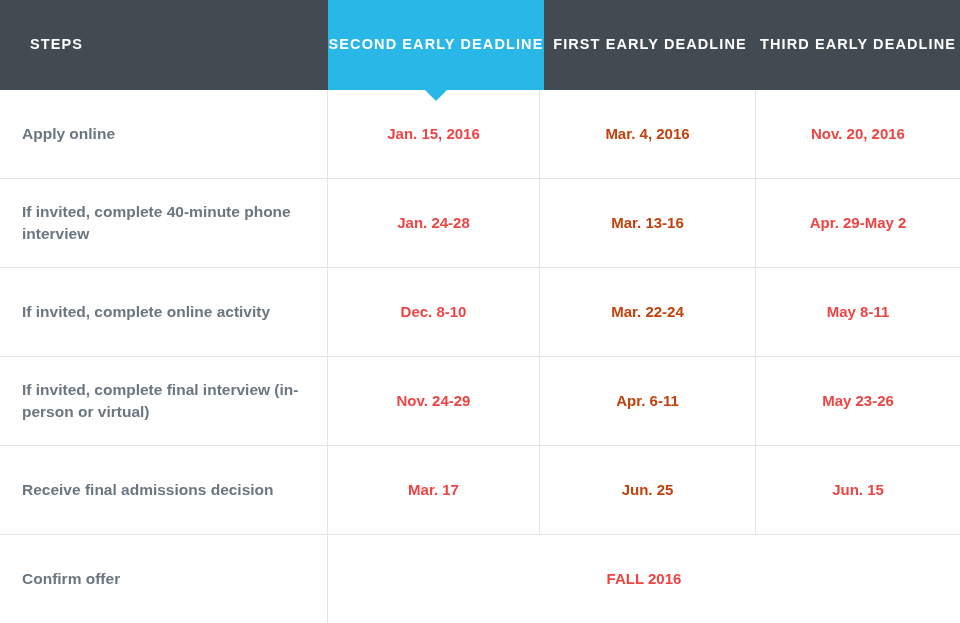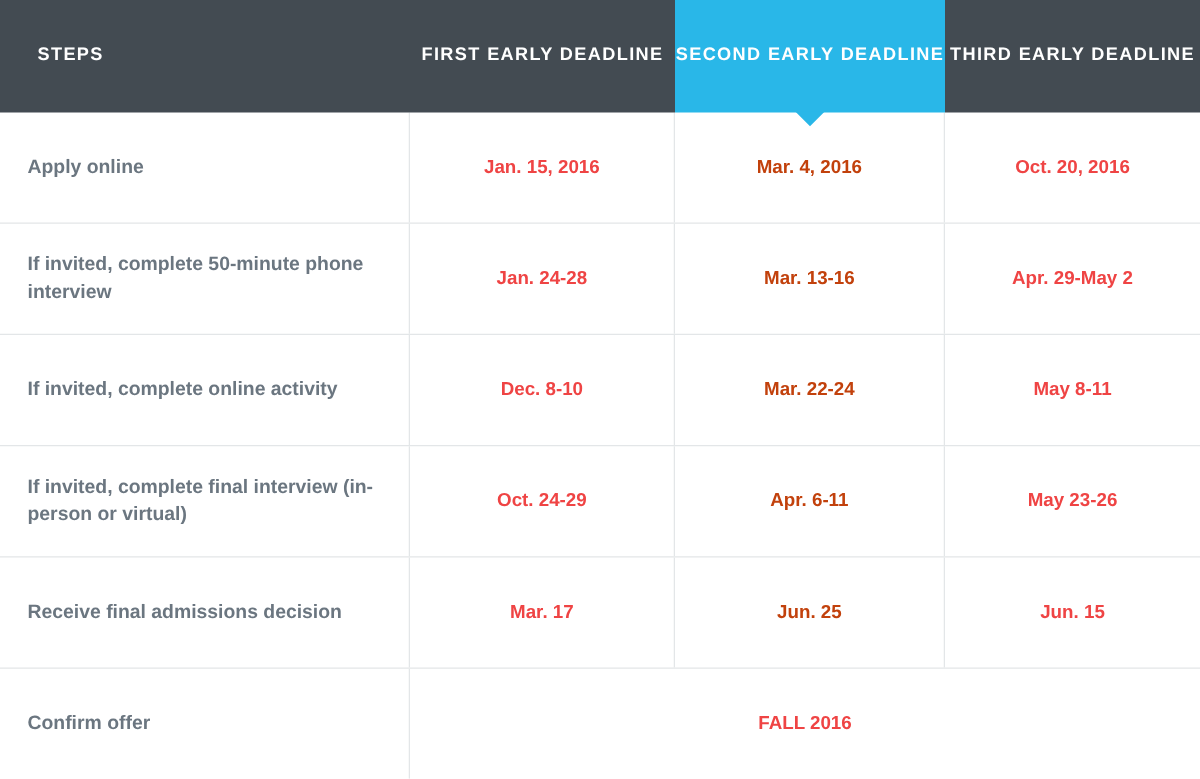--- a/index.html
+++ b/index.html
@@ -112,58 +112,58 @@
 </style>
 </head>
 <body>
 
 <div class="table">
 
   <div class="thead">
     <div class="th steps c1">
       <span>STEPS</span>
     </div>
-    <div class="th c2">
-      <span>FIRST EARLY DEADLINE</span>
-    </div>
     <div class="th highlight c3">
       <span>SECOND EARLY DEADLINE</span>
       <span class="arrow"></span>
+    </div>
+    <div class="th c2">
+      <span>FIRST EARLY DEADLINE</span>
     </div>
     <div class="th c4">
       <span>THIRD EARLY DEADLINE</span>
     </div>
   </div>
 
   <div class="tbody">
 
     <div class="tr">
       <div class="td step c1">Apply online</div>
       <div class="td c2">Jan. 15, 2016</div>
       <div class="td accent c3">Mar. 4, 2016</div>
-      <div class="td last c4">Oct. 20, 2016</div>
+      <div class="td last c4">Nov. 20, 2016</div>
     </div>
 
     <div class="tr">
-      <div class="td step c1">If invited, complete 50-minute phone interview</div>
+      <div class="td step c1">If invited, complete 40-minute phone interview</div>
       <div class="td c2">Jan. 24-28</div>
       <div class="td accent c3">Mar. 13-16</div>
       <div class="td last c4">Apr. 29-May 2</div>
     </div>
 
     <div class="tr">
       <div class="td step c1">If invited, complete online activity</div>
       <div class="td c2">Dec. 8-10</div>
       <div class="td accent c3">Mar. 22-24</div>
       <div class="td last c4">May 8-11</div>
     </div>
 
     <div class="tr">
       <div class="td step c1">If invited, complete final interview (in-person or virtual)</div>
-      <div class="td c2">Oct. 24-29</div>
+      <div class="td c2">Nov. 24-29</div>
       <div class="td accent c3">Apr. 6-11</div>
       <div class="td last c4">May 23-26</div>
     </div>
 
     <div class="tr">
       <div class="td step c1">Receive final admissions decision</div>
       <div class="td c2">Mar. 17</div>
       <div class="td accent c3">Jun. 25</div>
       <div class="td last c4">Jun. 15</div>
     </div>

